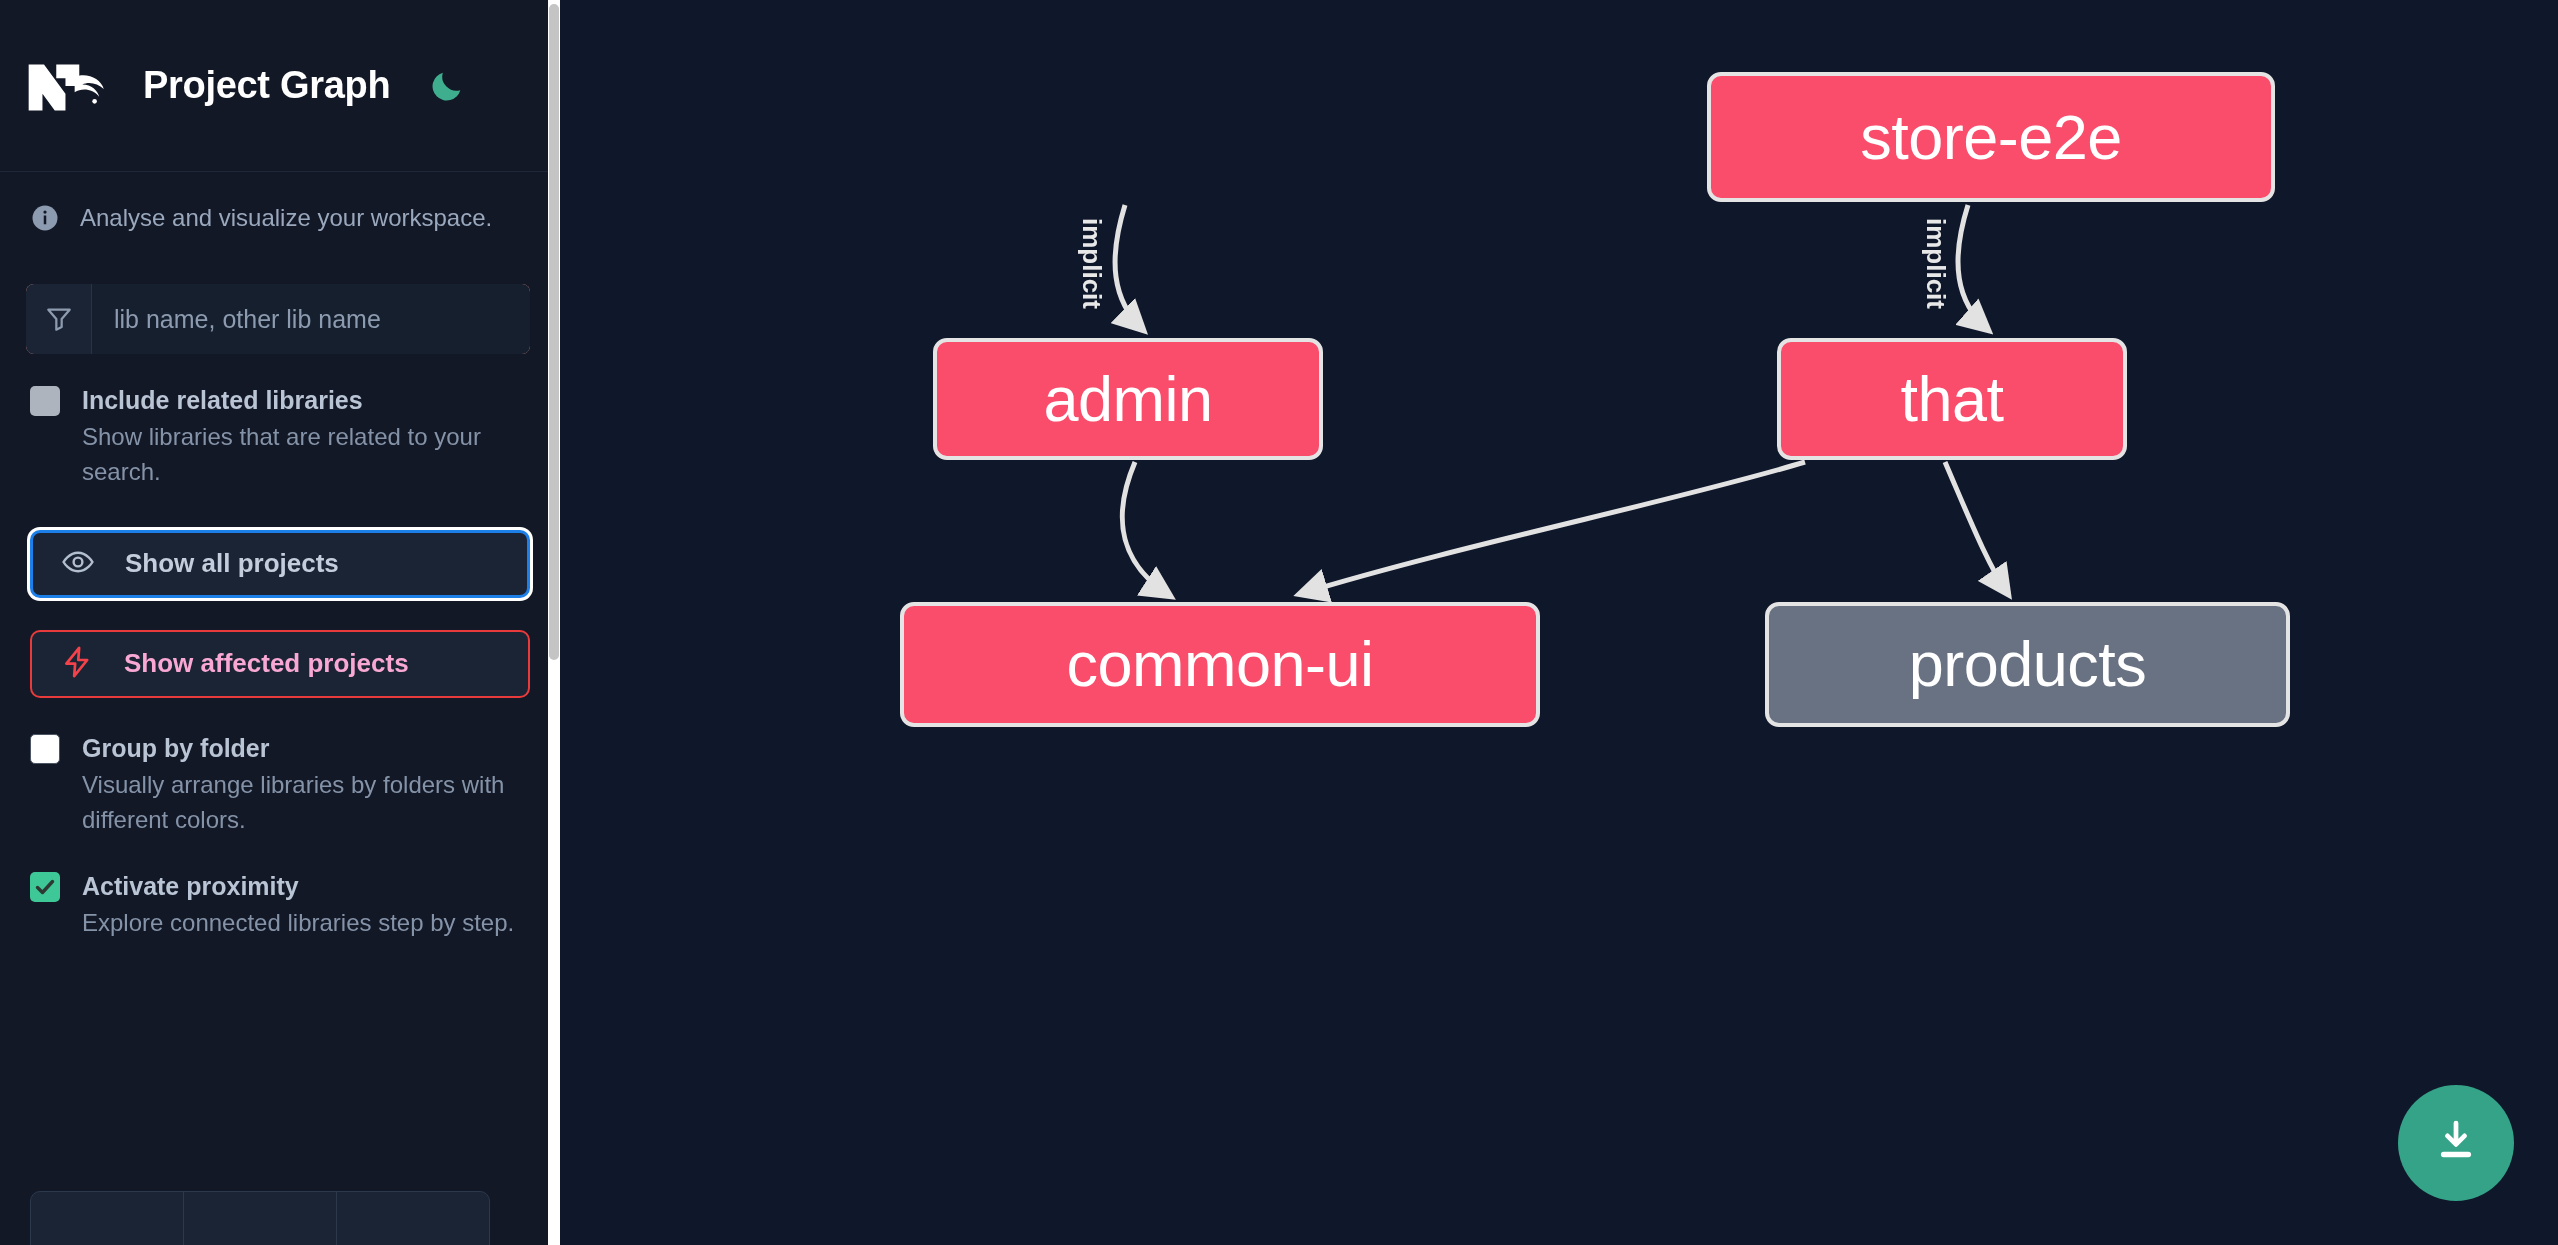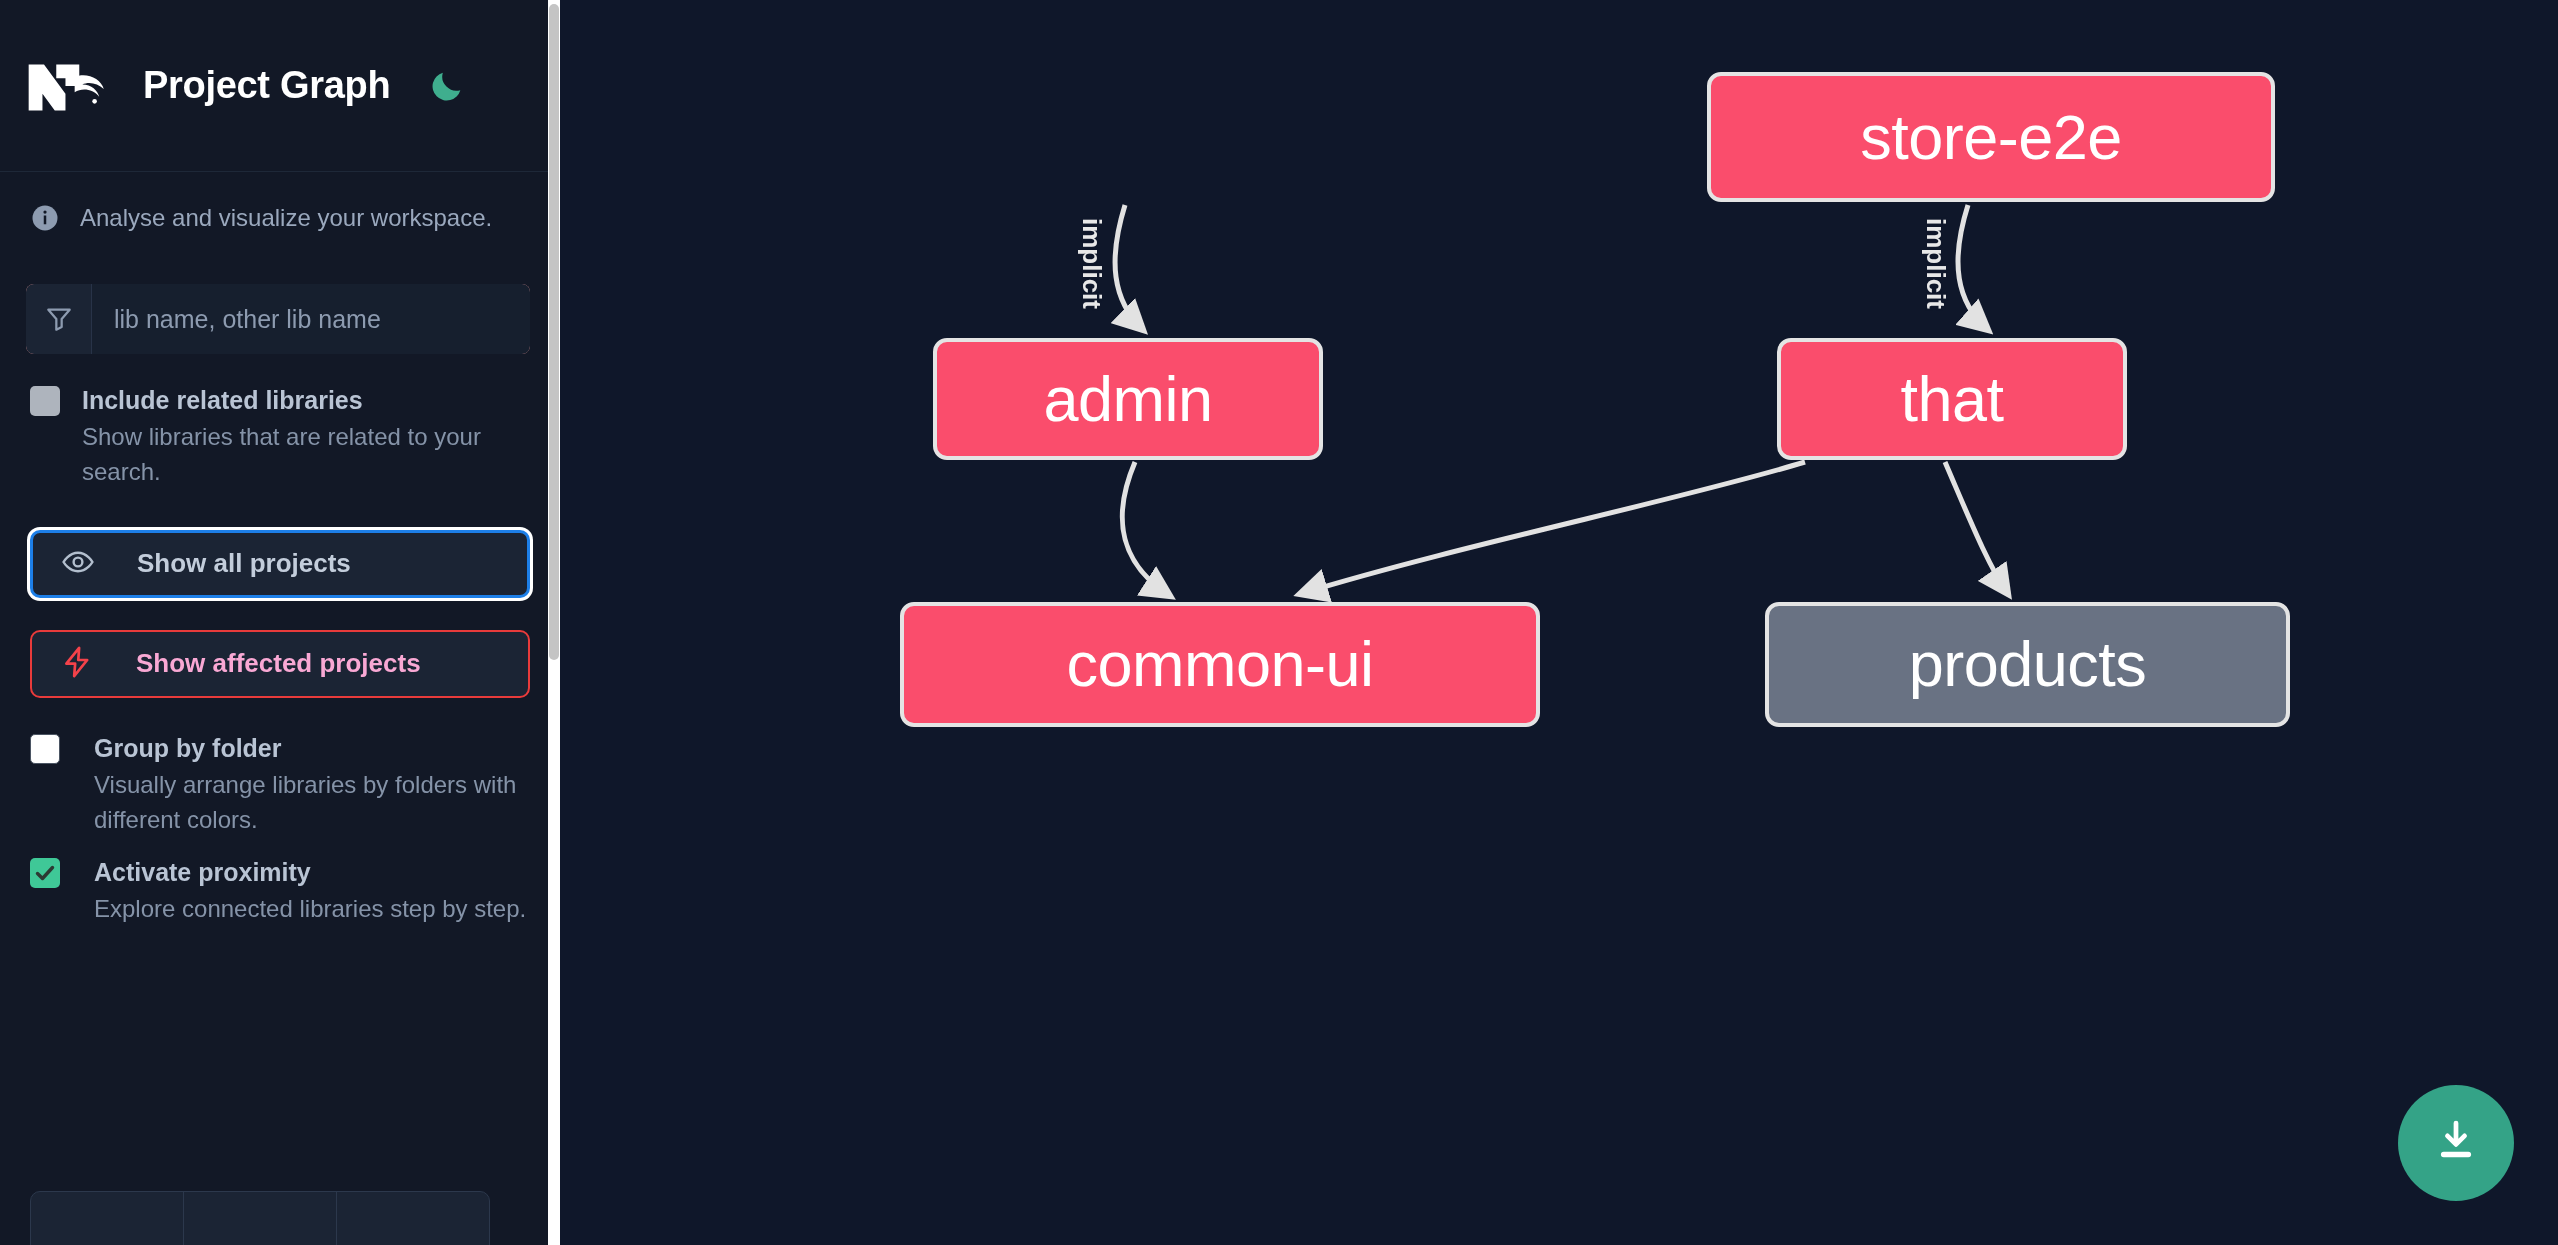--- a/index.html
+++ b/index.html
@@ -64,21 +64,21 @@
   }
   .filter-input {
     flex: 1; background: #161f2e; border: none; outline: none;
     color: #cfd8e3; font-size: 25px;
     font-family: "Liberation Sans", sans-serif;
     padding-left: 22px;
   }
   .filter-input::placeholder { color: #8d9bb0; }
 
   .check-row { margin: 28px 30px 0 30px; display: flex; }
-  .check-row.tight { margin-top: 16px; gap: 12px; }
+  .check-row.tight { margin-top: 30px; }
   .cb {
     flex: 0 0 30px; width: 30px; height: 30px; border-radius: 5px;
     margin-top: 4px; position: relative;
   }
   .cb-disabled { background: #aeb4bd; }
   .cb-empty { background: #ffffff; border: 1px solid #4b5563; }
   .cb-checked { background: #3fc897; }
   .cb-checked svg { position: absolute; top: 3px; left: 3px; }
   .check-body { margin-left: 22px; }
   .check-title {
@@ -94,21 +94,21 @@
   .gbtn {
     position: relative;
     height: 68px; width: 100%;
     display: flex; align-items: center;
     border-radius: 10px;
     background: #1b2434;
     padding-left: 28px;
     margin-bottom: 32px;
     cursor: pointer;
   }
-  .gbtn .glabel { font-size: 26px; font-weight: bold; margin-left: 42px; white-space: nowrap; }
+  .gbtn .glabel { font-size: 26px; font-weight: bold; margin-left: 30px; white-space: nowrap; }
   .btn-show-all {
     border: 3px solid #1d7fe8;
     box-shadow: 0 0 0 3px #ffffff;
   }
   .btn-show-all .glabel { color: #c3cddb; }
   .btn-affected { border: 2px solid #e93b3b; }
   .btn-affected .glabel { color: #f9a8d4; }
   .btn-hide-all { border: 1px solid #2c384c; }
   .btn-hide-all .glabel { color: #c3cddb; }
 

